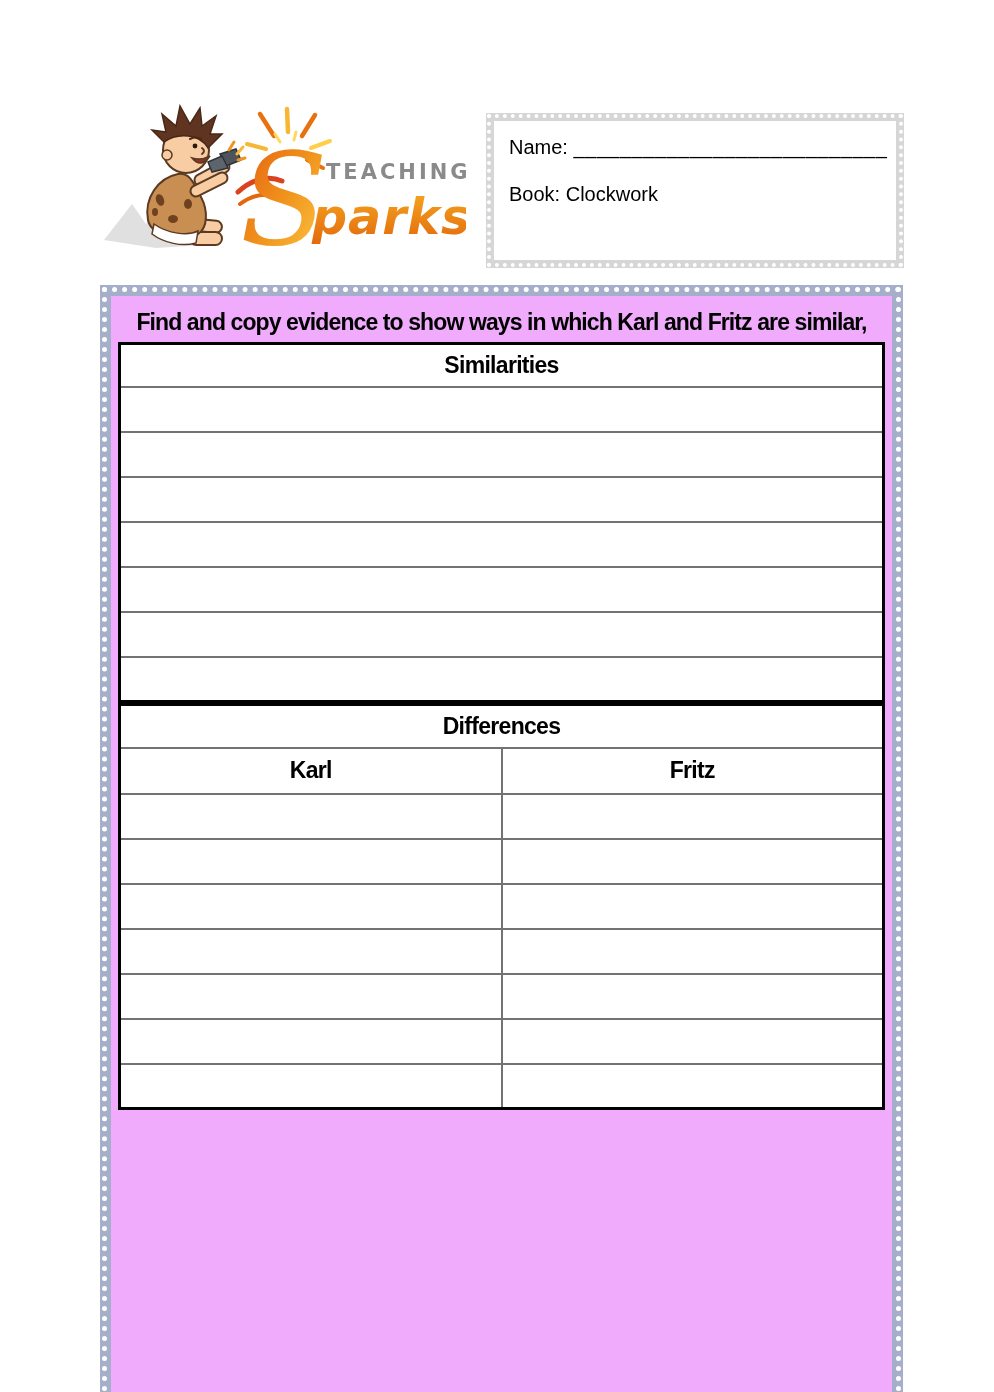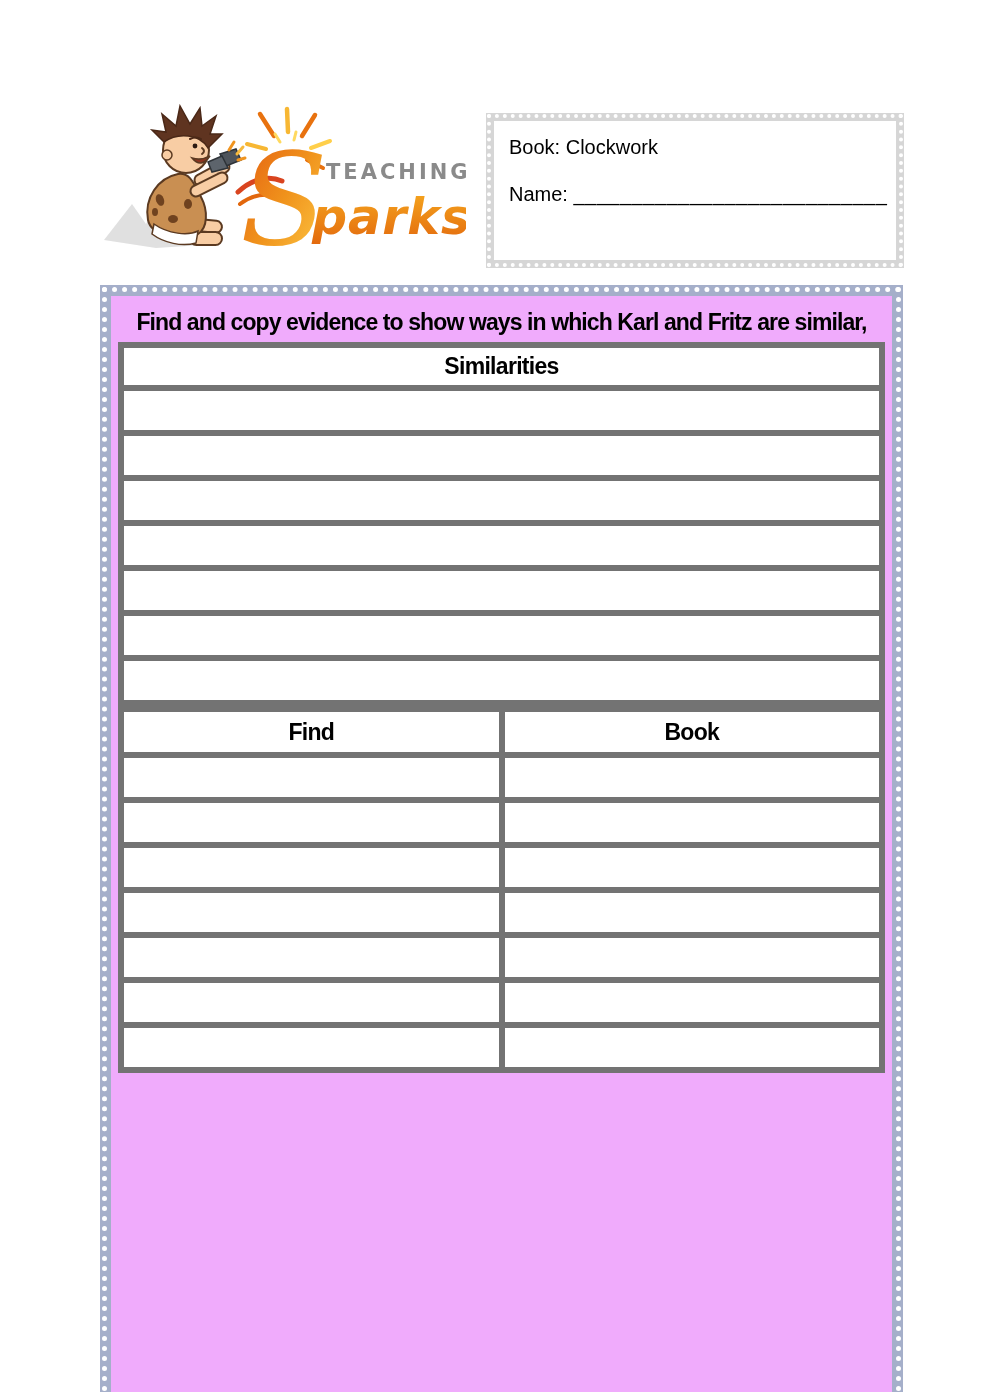--- a/index.html
+++ b/index.html
@@ -55,21 +55,21 @@
     margin-bottom: 4px;
   }
 
   table.ws {
     width: 767px;
     margin: 0 auto;
     border-collapse: collapse;
     table-layout: fixed;
     border: 3px solid #000;
   }
-  table.ws th, table.ws td { border: 6px solid #737373; background: #fff; }
+  table.ws th, table.ws td { border: 2px solid #737373; background: #fff; }
   table.ws th {
     font-weight: 700;
     font-size: 23px;
     letter-spacing: -0.7px;
     text-align: center;
     vertical-align: middle;
     height: 43px;
   }
   table.ws td { height: 45px; }
   .diff-table { margin-top: 64px; }
@@ -166,27 +166,27 @@
 
     <text class="t-teaching" x="228" y="75">TEACHING</text>
     <text class="t-sparks-s" x="142" y="140" fill="url(#gradS)">S</text>
     <text class="t-sparks-rest" x="214" y="130" fill="url(#gradP)">parks</text>
   </svg>
 </div>
 
 <div class="info-box">
   <div class="info-inner">
     <div class="nb-line">
+      <span>Name:</span>
+      <span class="blank-line">___________________________</span>
+    </div>
+    <div class="nb-line">
       <span>Book:</span>
       <span>Clockwork</span>
     </div>
-    <div class="nb-line">
-      <span>Name:</span>
-      <span class="blank-line">___________________________</span>
-    </div>
   </div>
 </div>
 
 <div class="main-box">
 
   <div class="instruction">
     <div>Find and copy evidence to show ways in which Karl and Fritz are similar,</div>
   </div>
 
   <table class="ws sim-table">
@@ -215,23 +215,26 @@
         <td></td>
       </tr>
         <tr>
         <td></td>
       </tr>
       </tbody>
   </table>
 
   <table class="ws diff-table">
     <thead>
+      <tr>
+        <th colspan="2">Differences</th>
+      </tr>
       <tr class="col-head">
-        <th>Find</th>
-        <th>Book</th>
+        <th>Karl</th>
+        <th>Fritz</th>
       </tr>
     </thead>
     <tbody>
       <tr>
         <td></td>
         <td></td>
       </tr>
     <tr>
         <td></td>
         <td></td>

